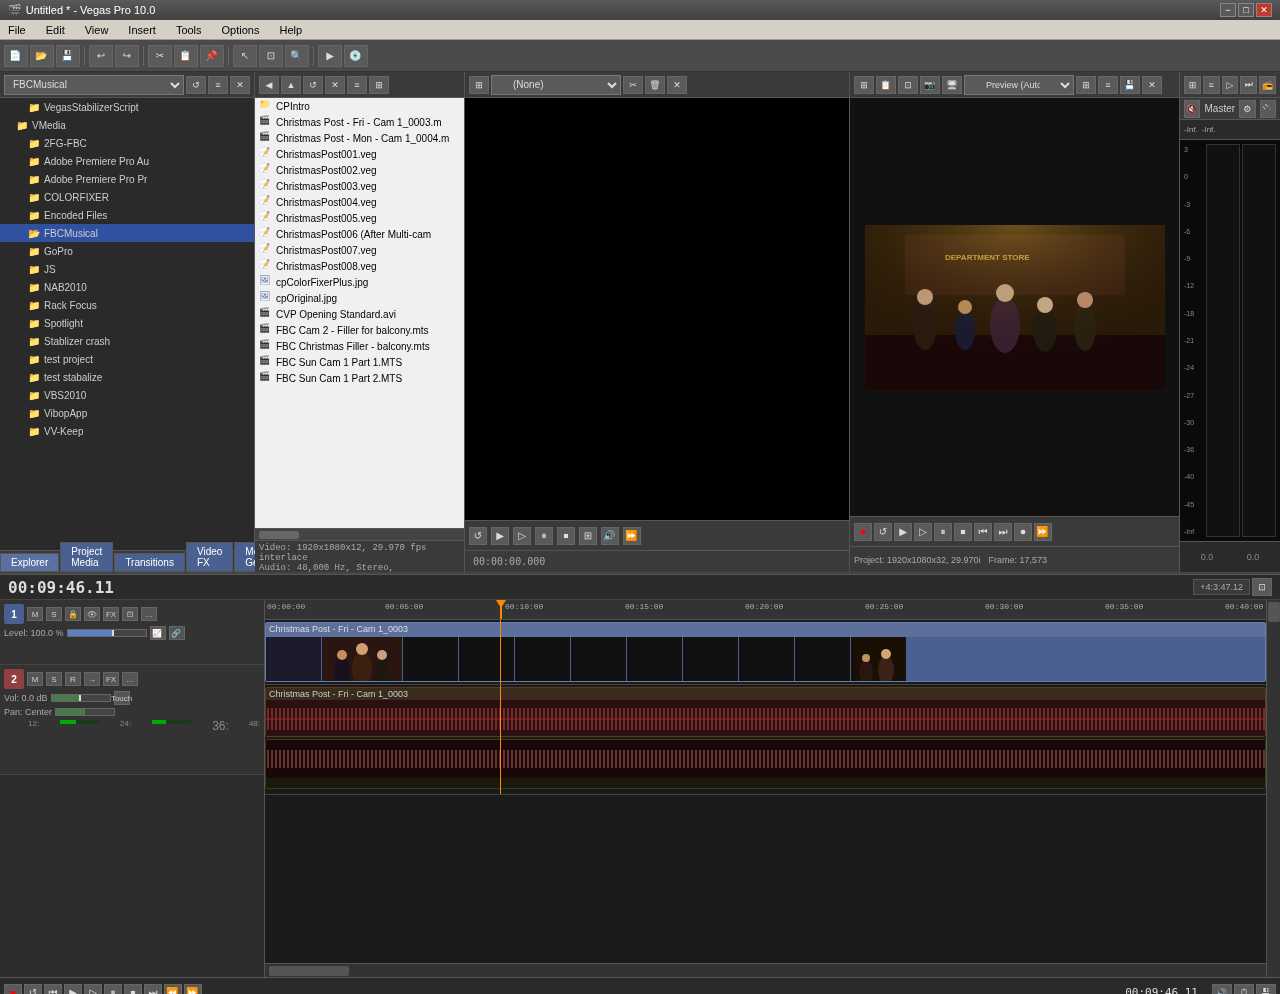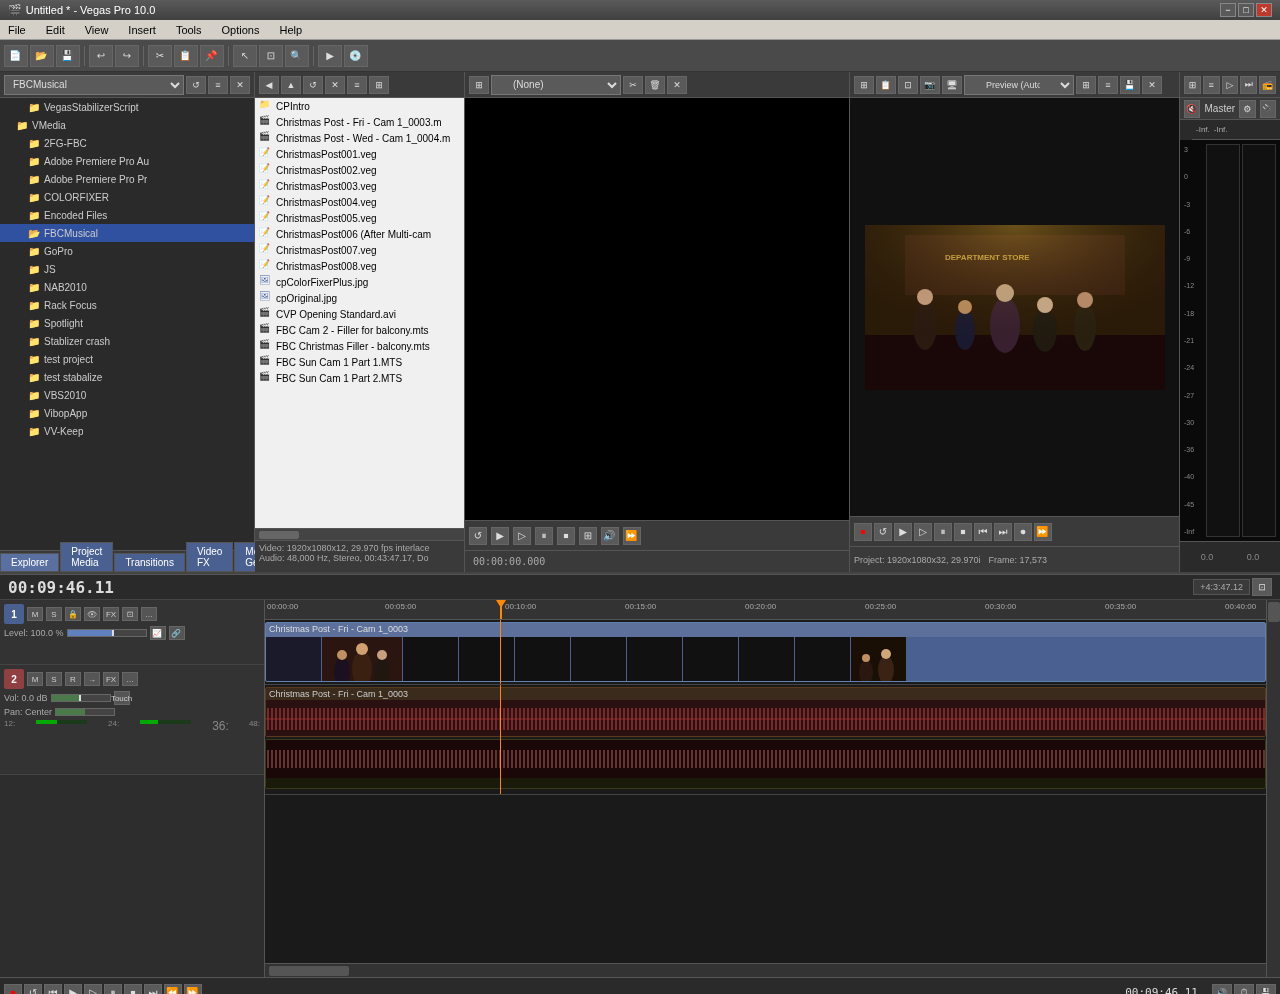--- a/index.html
+++ b/index.html
@@ -41,21 +41,21 @@
     .panel-tab { padding: 3px 10px; font-size: 10px; background: #4a6090; color: #fff; border: 1px solid #555; cursor: pointer; margin-right: 1px; }
     .panel-tab.active { background: #5a70a0; }
 
     
     .file-panel { width: 210px; background: #2a2a2a; border-right: 1px solid #555; display: flex; flex-direction: column; }
     .file-panel-toolbar { height: 26px; background: #3a3a3a; border-bottom: 1px solid #555; display: flex; align-items: center; padding: 0 4px; gap: 2px; }
     .file-list { flex: 1; overflow-y: auto; background: #f0f0f0; }
     .file-item { display: flex; align-items: center; height: 16px; padding: 0 4px; cursor: pointer; }
     .file-icon { width: 14px; height: 14px; margin-right: 3px; font-size: 9px; color: #4060a0; flex-shrink: 0; }
     .file-label { font-size: 10px; color: #000; white-space: nowrap; overflow: hidden; text-overflow: ellipsis; }
-    .file-info { height: 32px; background: #3a3a3a; border-top: 1px solid #555; padding: 2px 4px; font-size: 9px; color: #aaa; }
+    .file-info { height: 32px; background: #3a3a3a; border-top: 1px solid #555; padding: 2px 4px; font-size: 9px; color: #aaa; font-family: Liberation Mono, monospace; }
 
     
     .preview-panel { flex: 1; display: flex; flex-direction: column; background: #2d2d2d; border-right: 1px solid #555; }
     .preview-toolbar { height: 26px; background: #3a3a3a; border-bottom: 1px solid #555; display: flex; align-items: center; padding: 0 4px; gap: 2px; }
     .preview-dropdown { height: 20px; background: #5a5a5a; border: 1px solid #777; color: #ddd; font-size: 10px; padding: 0 17px; width: 130px; }
     .preview-area { flex: 1; background: #000; display: flex; align-items: center; justify-content: center; position: relative; }
     .preview-controls { height: 30px; background: #3a3a3a; border-top: 1px solid #555; display: flex; align-items: center; padding: 0 4px; gap: 4px; }
     .ctrl-btn { width: 18px; height: 18px; background: #5a5a5a; border: 1px solid #666; display: flex; align-items: center; justify-content: center; cursor: pointer; font-size: 10px; color: #ddd; }
 
     
@@ -77,21 +77,21 @@
     .track-controls { width: 265px; background: #2d2d2d; border-right: 1px solid #555; display: flex; flex-direction: column; }
     .track-control { height: 65px; background: #333; border-bottom: 1px solid #444; padding: 4px; display: flex; flex-direction: column; gap: 2px; }
     .track-num { width: 20px; height: 20px; background: #4a6090; color: #fff; font-size: 10px; font-weight: bold; display: flex; align-items: center; justify-content: center; border-radius: 2px; }
     .track-num.red { background: #904040; }
     .track-control-row { display: flex; align-items: center; gap: 3px; }
     .track-ctrl-btn { width: 16px; height: 14px; background: #555; border: 1px solid #666; display: flex; align-items: center; justify-content: center; font-size: 8px; color: #ccc; cursor: pointer; }
     .level-slider { width: 80px; height: 8px; background: #444; border: 1px solid #666; cursor: pointer; }
     .level-label { font-size: 9px; color: #aaa; }
     .timeline-area { flex: 1; background: #1a1a1a; display: flex; flex-direction: column; overflow: hidden; position: relative; }
     .timeline-ruler { height: 20px; background: #333; display: flex; align-items: center; border-bottom: 1px solid #555; position: relative; overflow: hidden; }
-    .ruler-mark { position: absolute; font-size: 8px; color: #aaa; top: 2px; }
+    .ruler-mark { position: absolute; font-size: 8px; color: #aaa; top: 2px; font-family: Liberation Mono, monospace; }
     .playhead { position: absolute; top: 0; bottom: 0; width: 2px; background: #ff8800; z-index: 10; }
     .tracks-content { flex: 1; position: relative; overflow: hidden; }
     .track-row { height: 65px; border-bottom: 1px solid #444; position: relative; overflow: hidden; }
     .track-clip { position: absolute; top: 2px; height: 58px; background: #4a6090; border: 1px solid #6080b0; border-radius: 2px; display: flex; flex-direction: column; overflow: hidden; }
     .clip-header { height: 14px; background: rgba(255,255,255,0.1); padding: 1px 3px; font-size: 9px; color: #ddd; white-space: nowrap; overflow: hidden; }
     .clip-thumb { flex: 1; overflow: hidden; display: flex; gap: 1px; }
     .thumb-frame { width: 55px; height: 44px; background: #1a2030; flex-shrink: 0; overflow: hidden; }
     .timeline-bottom-controls { height: 30px; background: #2a2a2a; display: flex; align-items: center; padding: 0 4px; gap: 2px; border-top: 1px solid #555; }
 
     
@@ -295,21 +295,21 @@
       <div class="file-item">
         <span class="file-icon">📁</span>
         <span class="file-label">CPIntro</span>
       </div>
       <div class="file-item">
         <span class="file-icon">🎬</span>
         <span class="file-label">Christmas Post - Fri - Cam 1_0003.m</span>
       </div>
       <div class="file-item">
         <span class="file-icon">🎬</span>
-        <span class="file-label">Christmas Post - Wed - Cam 1_0004.m</span>
+        <span class="file-label">Christmas Post - Mon - Cam 1_0004.m</span>
       </div>
       <div class="file-item">
         <span class="file-icon">📝</span>
         <span class="file-label">ChristmasPost001.veg</span>
       </div>
       <div class="file-item">
         <span class="file-icon">📝</span>
         <span class="file-label">ChristmasPost002.veg</span>
       </div>
       <div class="file-item">
@@ -474,21 +474,21 @@
       <div class="panel-btn">▷</div>
       <div class="panel-btn">⏭</div>
       <div class="panel-btn">📻</div>
     </div>
     <div style="height:22px; background:#3a3a3a; display:flex; align-items:center; padding:0 4px; border-bottom:1px solid #555; gap:4px;">
       <div class="panel-btn">🔇</div>
       <span style="font-size:10px; color:#ccc;">Master</span>
       <div class="panel-btn">⚙</div>
       <div class="panel-btn">🔌</div>
     </div>
-    <div style="height:20px; background:#2a2a2a; display:flex; align-items:center; padding:4px 4px; border-bottom:1px solid #555;margin-left:12px;">
+    <div style="height:20px; background:#2a2a2a; display:flex; align-items:center; padding:4px 4px; border-bottom:1px solid #555;">
       <div style="font-size:8px; color:#aaa; margin-right:4px;">-Inf.</div>
       <div style="font-size:8px; color:#aaa;">-Inf.</div>
     </div>
     <div style="flex:1; background:#0a0a0a; display:flex; padding:4px; gap:2px;">
 
       <div style="width:20px; display:flex; flex-direction:column; justify-content:space-between; font-size:7px; color:#888; padding:2px 0;">
         <span>3</span>
         <span>0</span>
         <span>-3</span>
         <span>-6</span>
@@ -572,21 +572,21 @@
           <div class="track-ctrl-btn">
             <span>Touch</span>
           </div>
         </div>
         <div class="track-control-row">
           <span class="level-label">Pan: Center</span>
           <div class="level-slider" style="width:60px;">
             <div style="width:50%; height:100%; background:#4a7a4a;"></div>
           </div>
         </div>
-        <div style="display:flex; gap:20px; ">
+        <div style="display:flex; gap:20px; margin-left:24px;">
           <div style="width:12px; font-size:8px; color:#888; text-align:right;">12:</div>
           <div style="width:60px; height:6px; background:#1a3a1a; border:1px solid #333; position:relative;">
             <div style="position:absolute; left:0; top:0; bottom:0; width:40%; background:#00aa00;"></div>
           </div>
           <div style="width:12px; font-size:8px; color:#888;">24:</div>
           <div style="width:60px; height:6px; background:#1a3a1a; border:1px solid #333; position:relative;">
             <div style="position:absolute; left:0; top:0; bottom:0; width:35%; background:#00aa00;"></div>
           </div>
           <div style="font-size:12px; color:#888;">36:</div>
           <div style="font-size:8px; color:#888;">48:</div>

